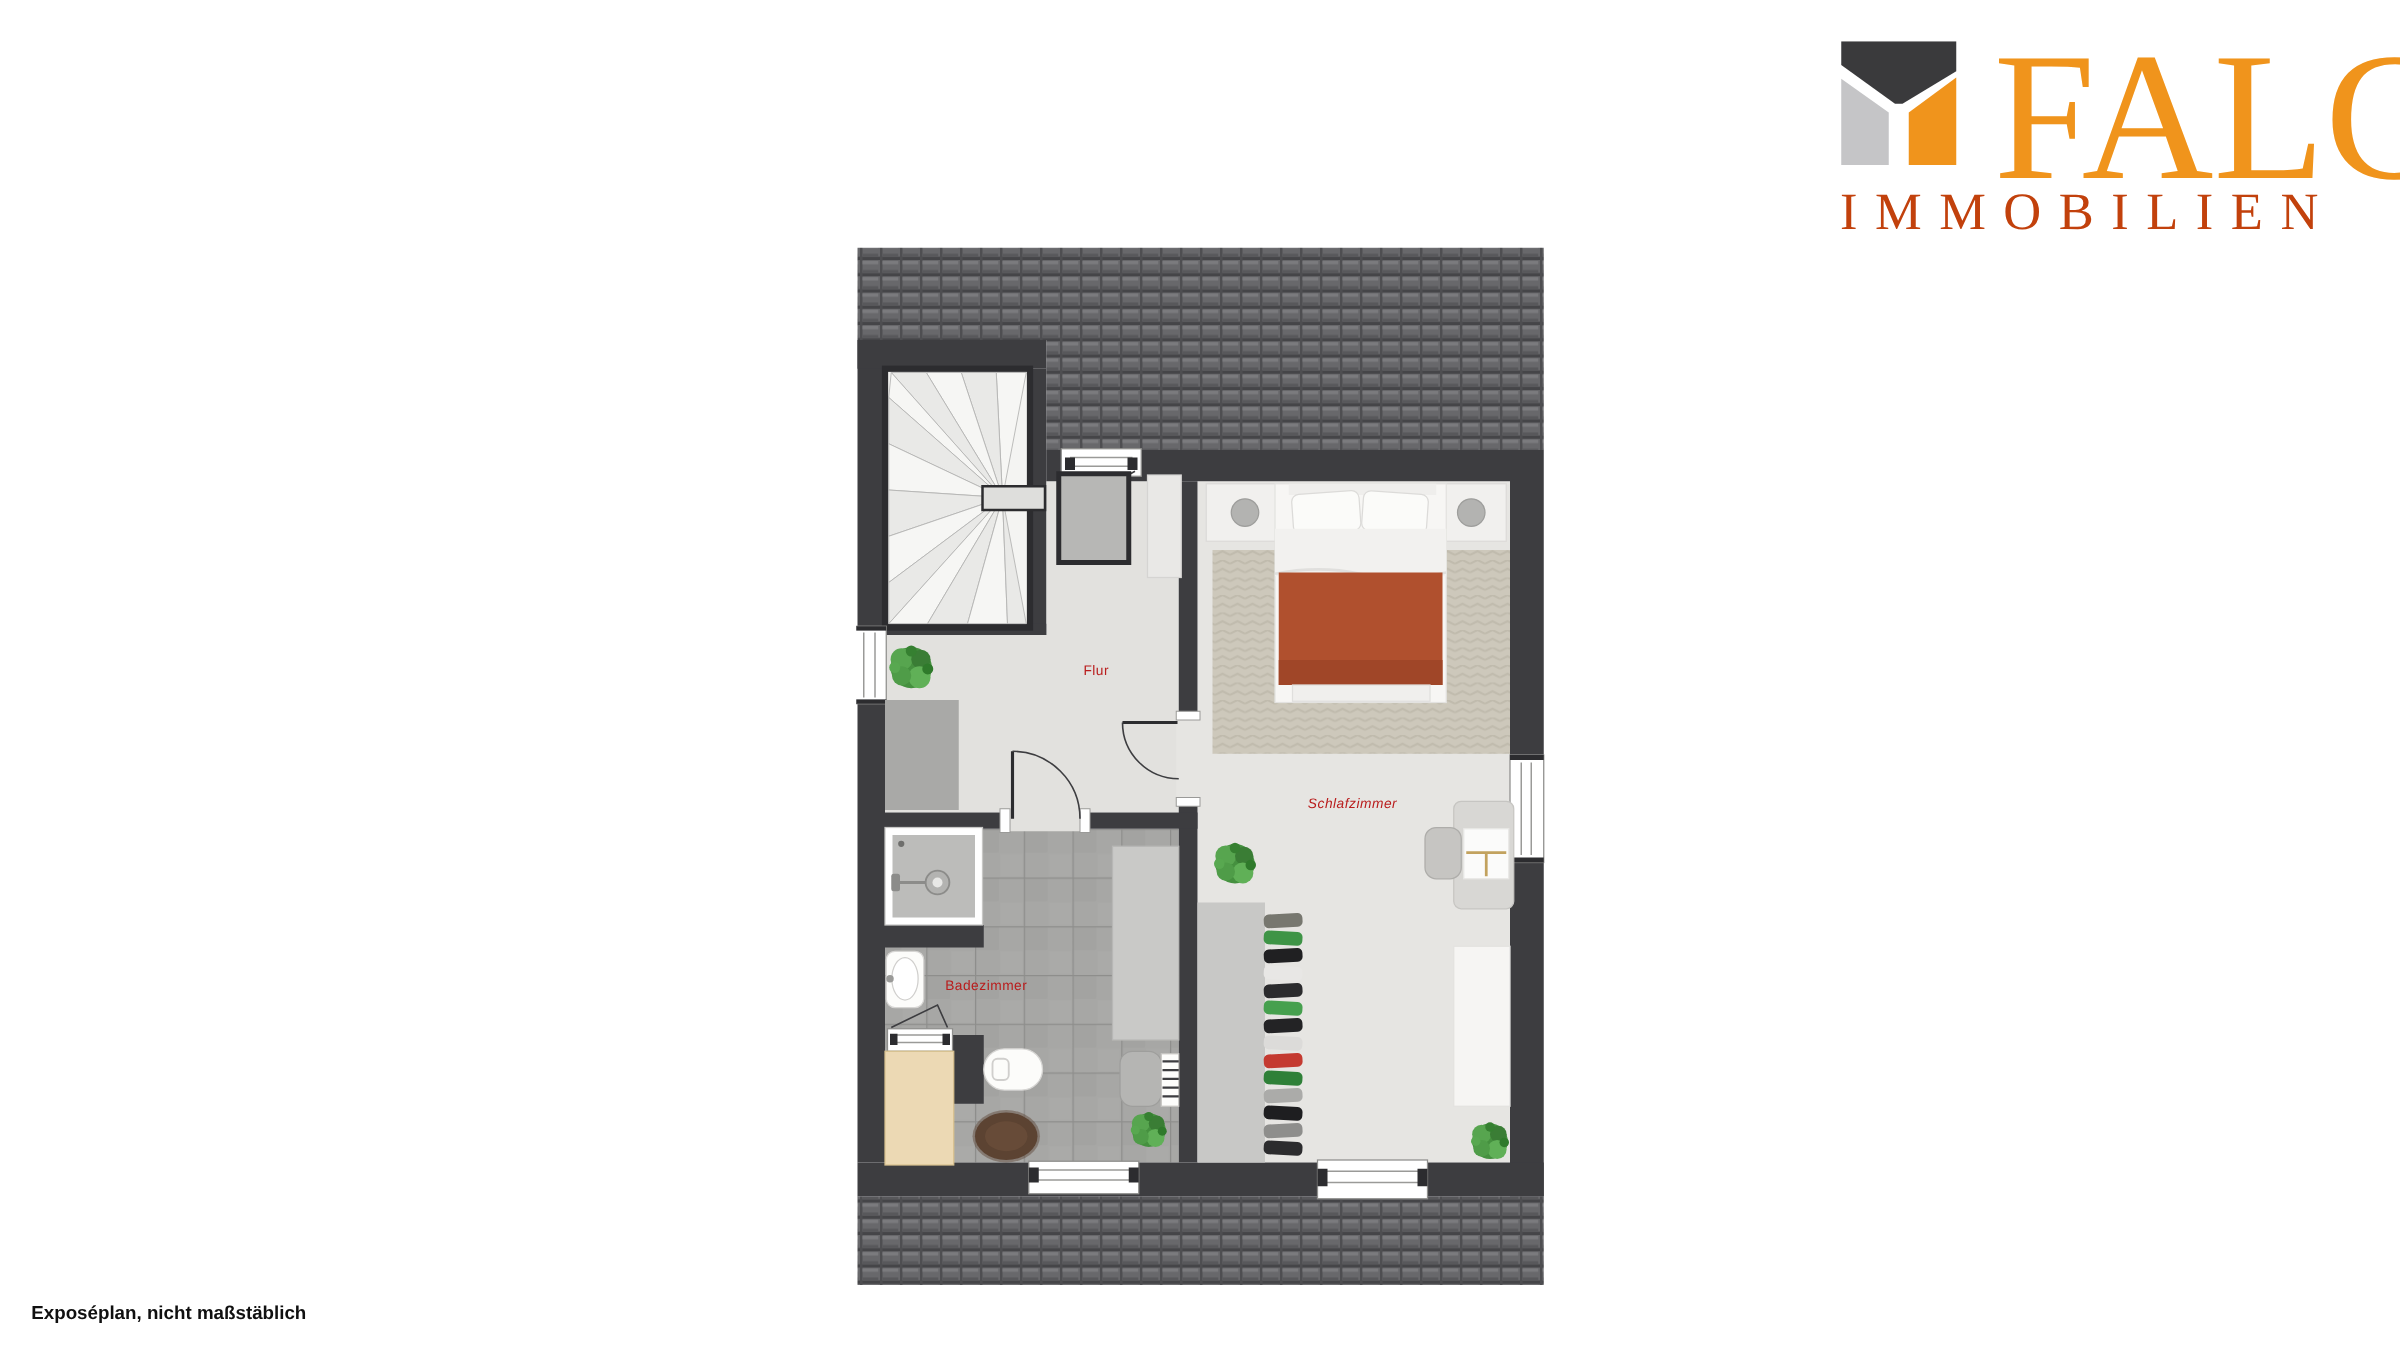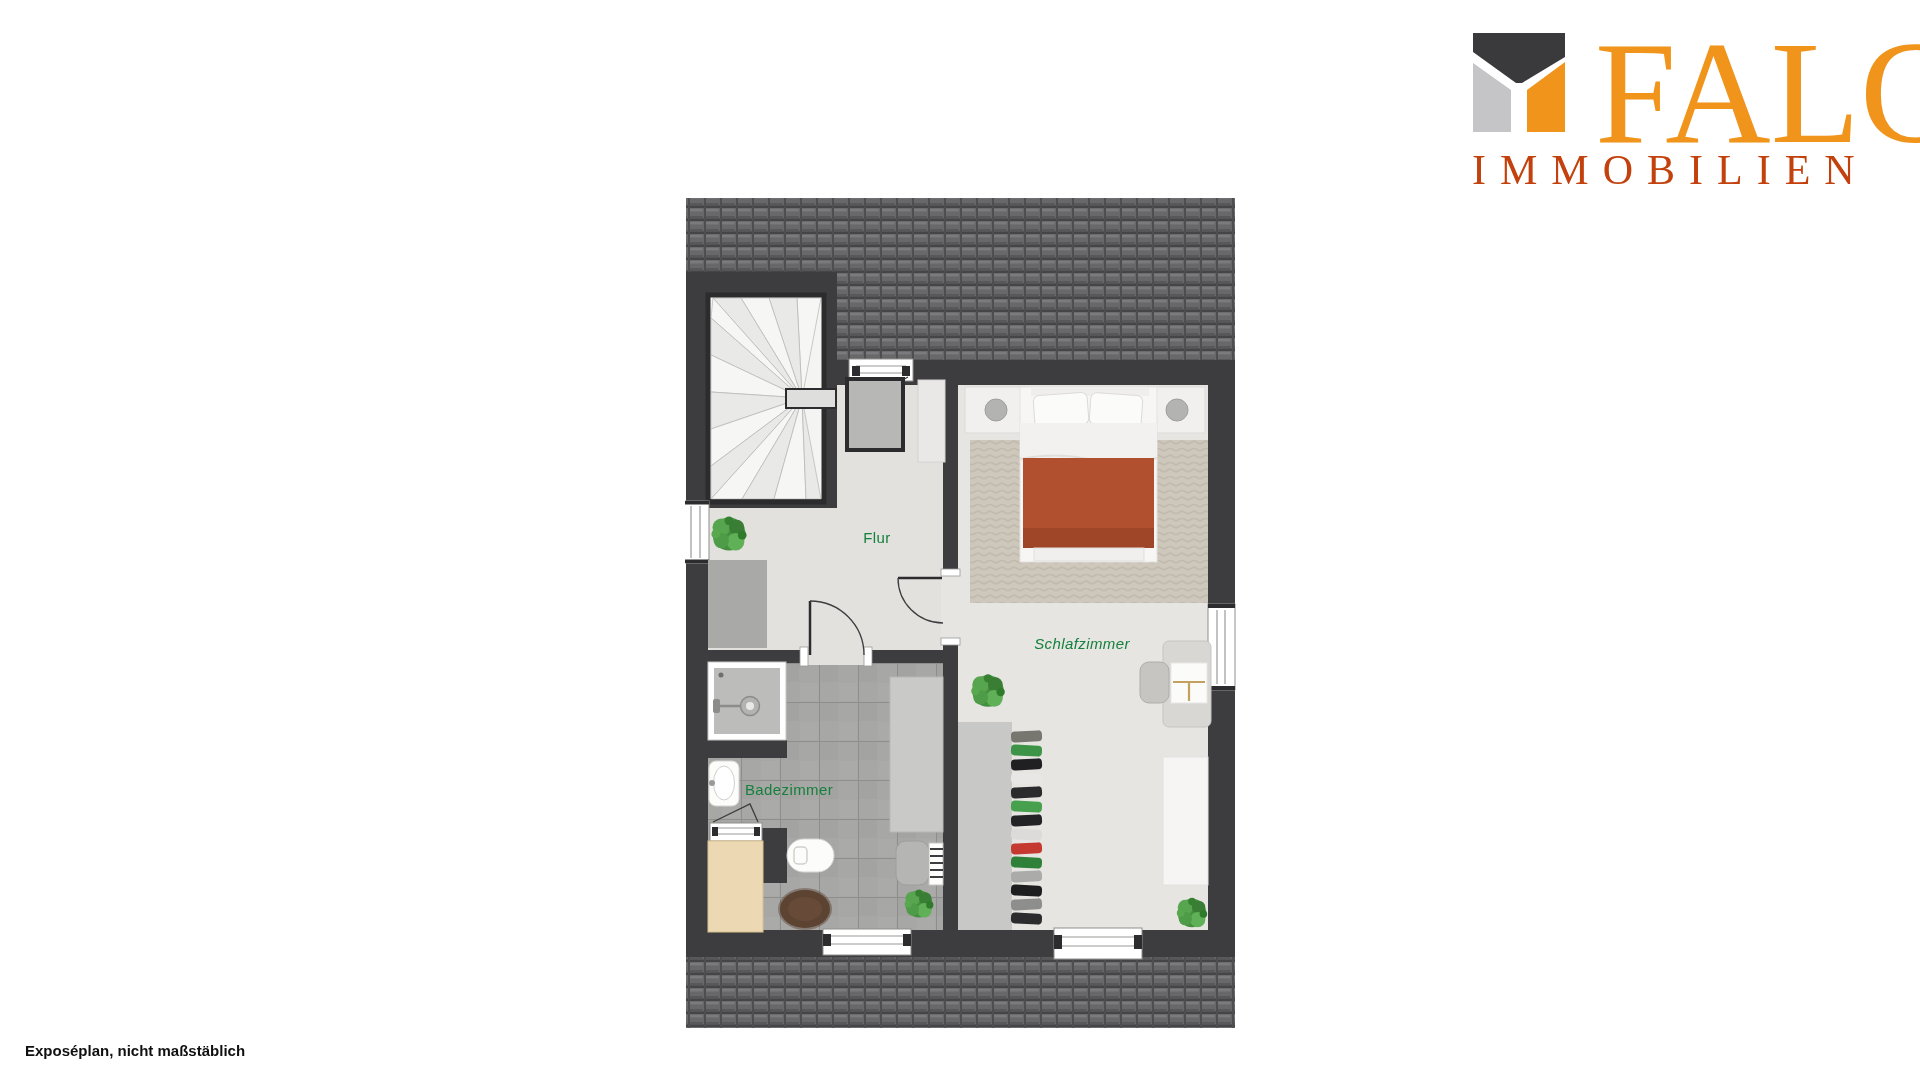--- a/index.html
+++ b/index.html
@@ -1,18 +1,18 @@
 <!DOCTYPE html>
 <html><head>
 <meta charset="utf-8">
 <style>
   html,body{margin:0;padding:0;background:#ffffff;}
   #screen{position:relative;width:1920px;height:1080px;background:#ffffff;overflow:hidden;
           font-family:"Liberation Sans", sans-serif;}
-  .room-label{position:absolute;transform:translate(-50%,-50%);font-size:15px;color:#15803d;
+  .room-label{position:absolute;transform:translate(-50%,-50%);font-size:11px;color:#b91c1c;
               letter-spacing:.4px;white-space:nowrap;}
   #plan-svg{position:absolute;left:685px;top:198px;}
   
   #logo{position:absolute;left:1423px;top:30px;width:490px;height:165px;margin-left:48px;}
   #logo-mark{position:absolute;left:0;top:3px;}
   #logo-word{position:absolute;left:124px;top:-10px;font-family:"Liberation Serif", serif;
              font-size:146px;line-height:1;color:#F0941C;letter-spacing:0px;}
   #logo-tagline{position:absolute;left:1px;top:119px;font-family:"Liberation Serif", serif;
              font-size:42px;line-height:1;color:#c2410c;letter-spacing:14px;white-space:nowrap;}
   #footnote{position:absolute;left:25px;top:1042px;font-size:15px;font-weight:bold;color:#101010;}

